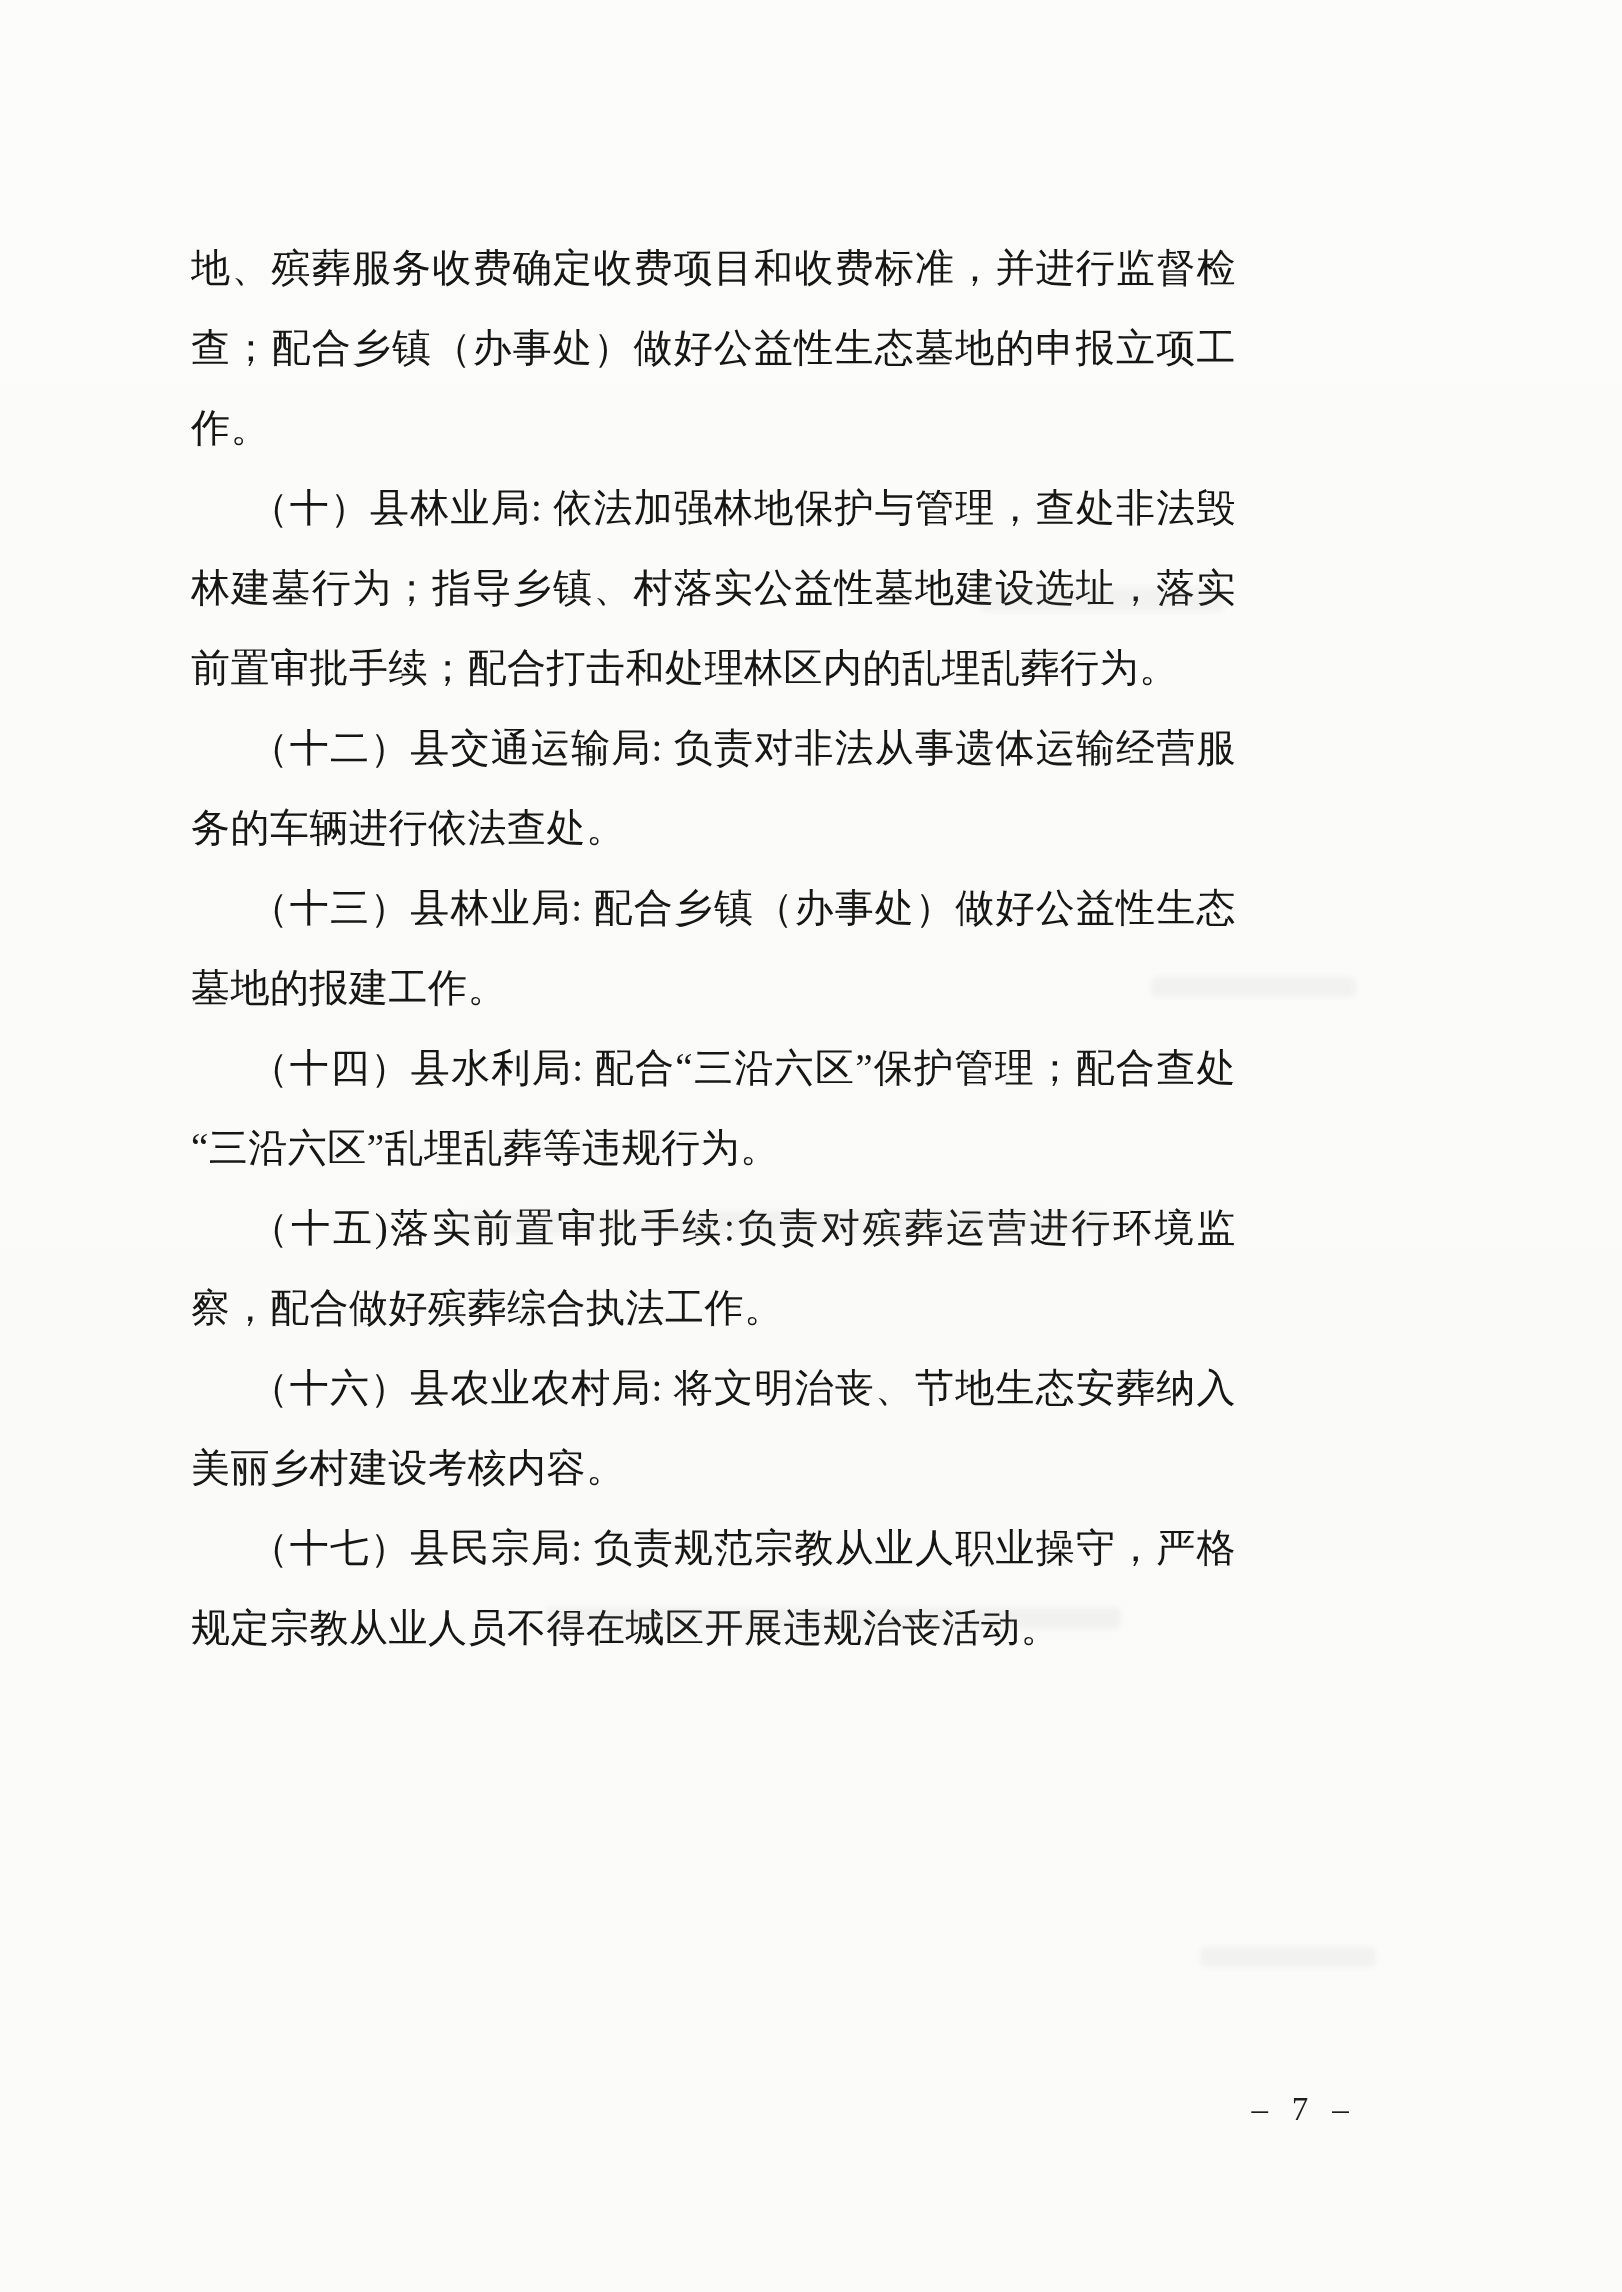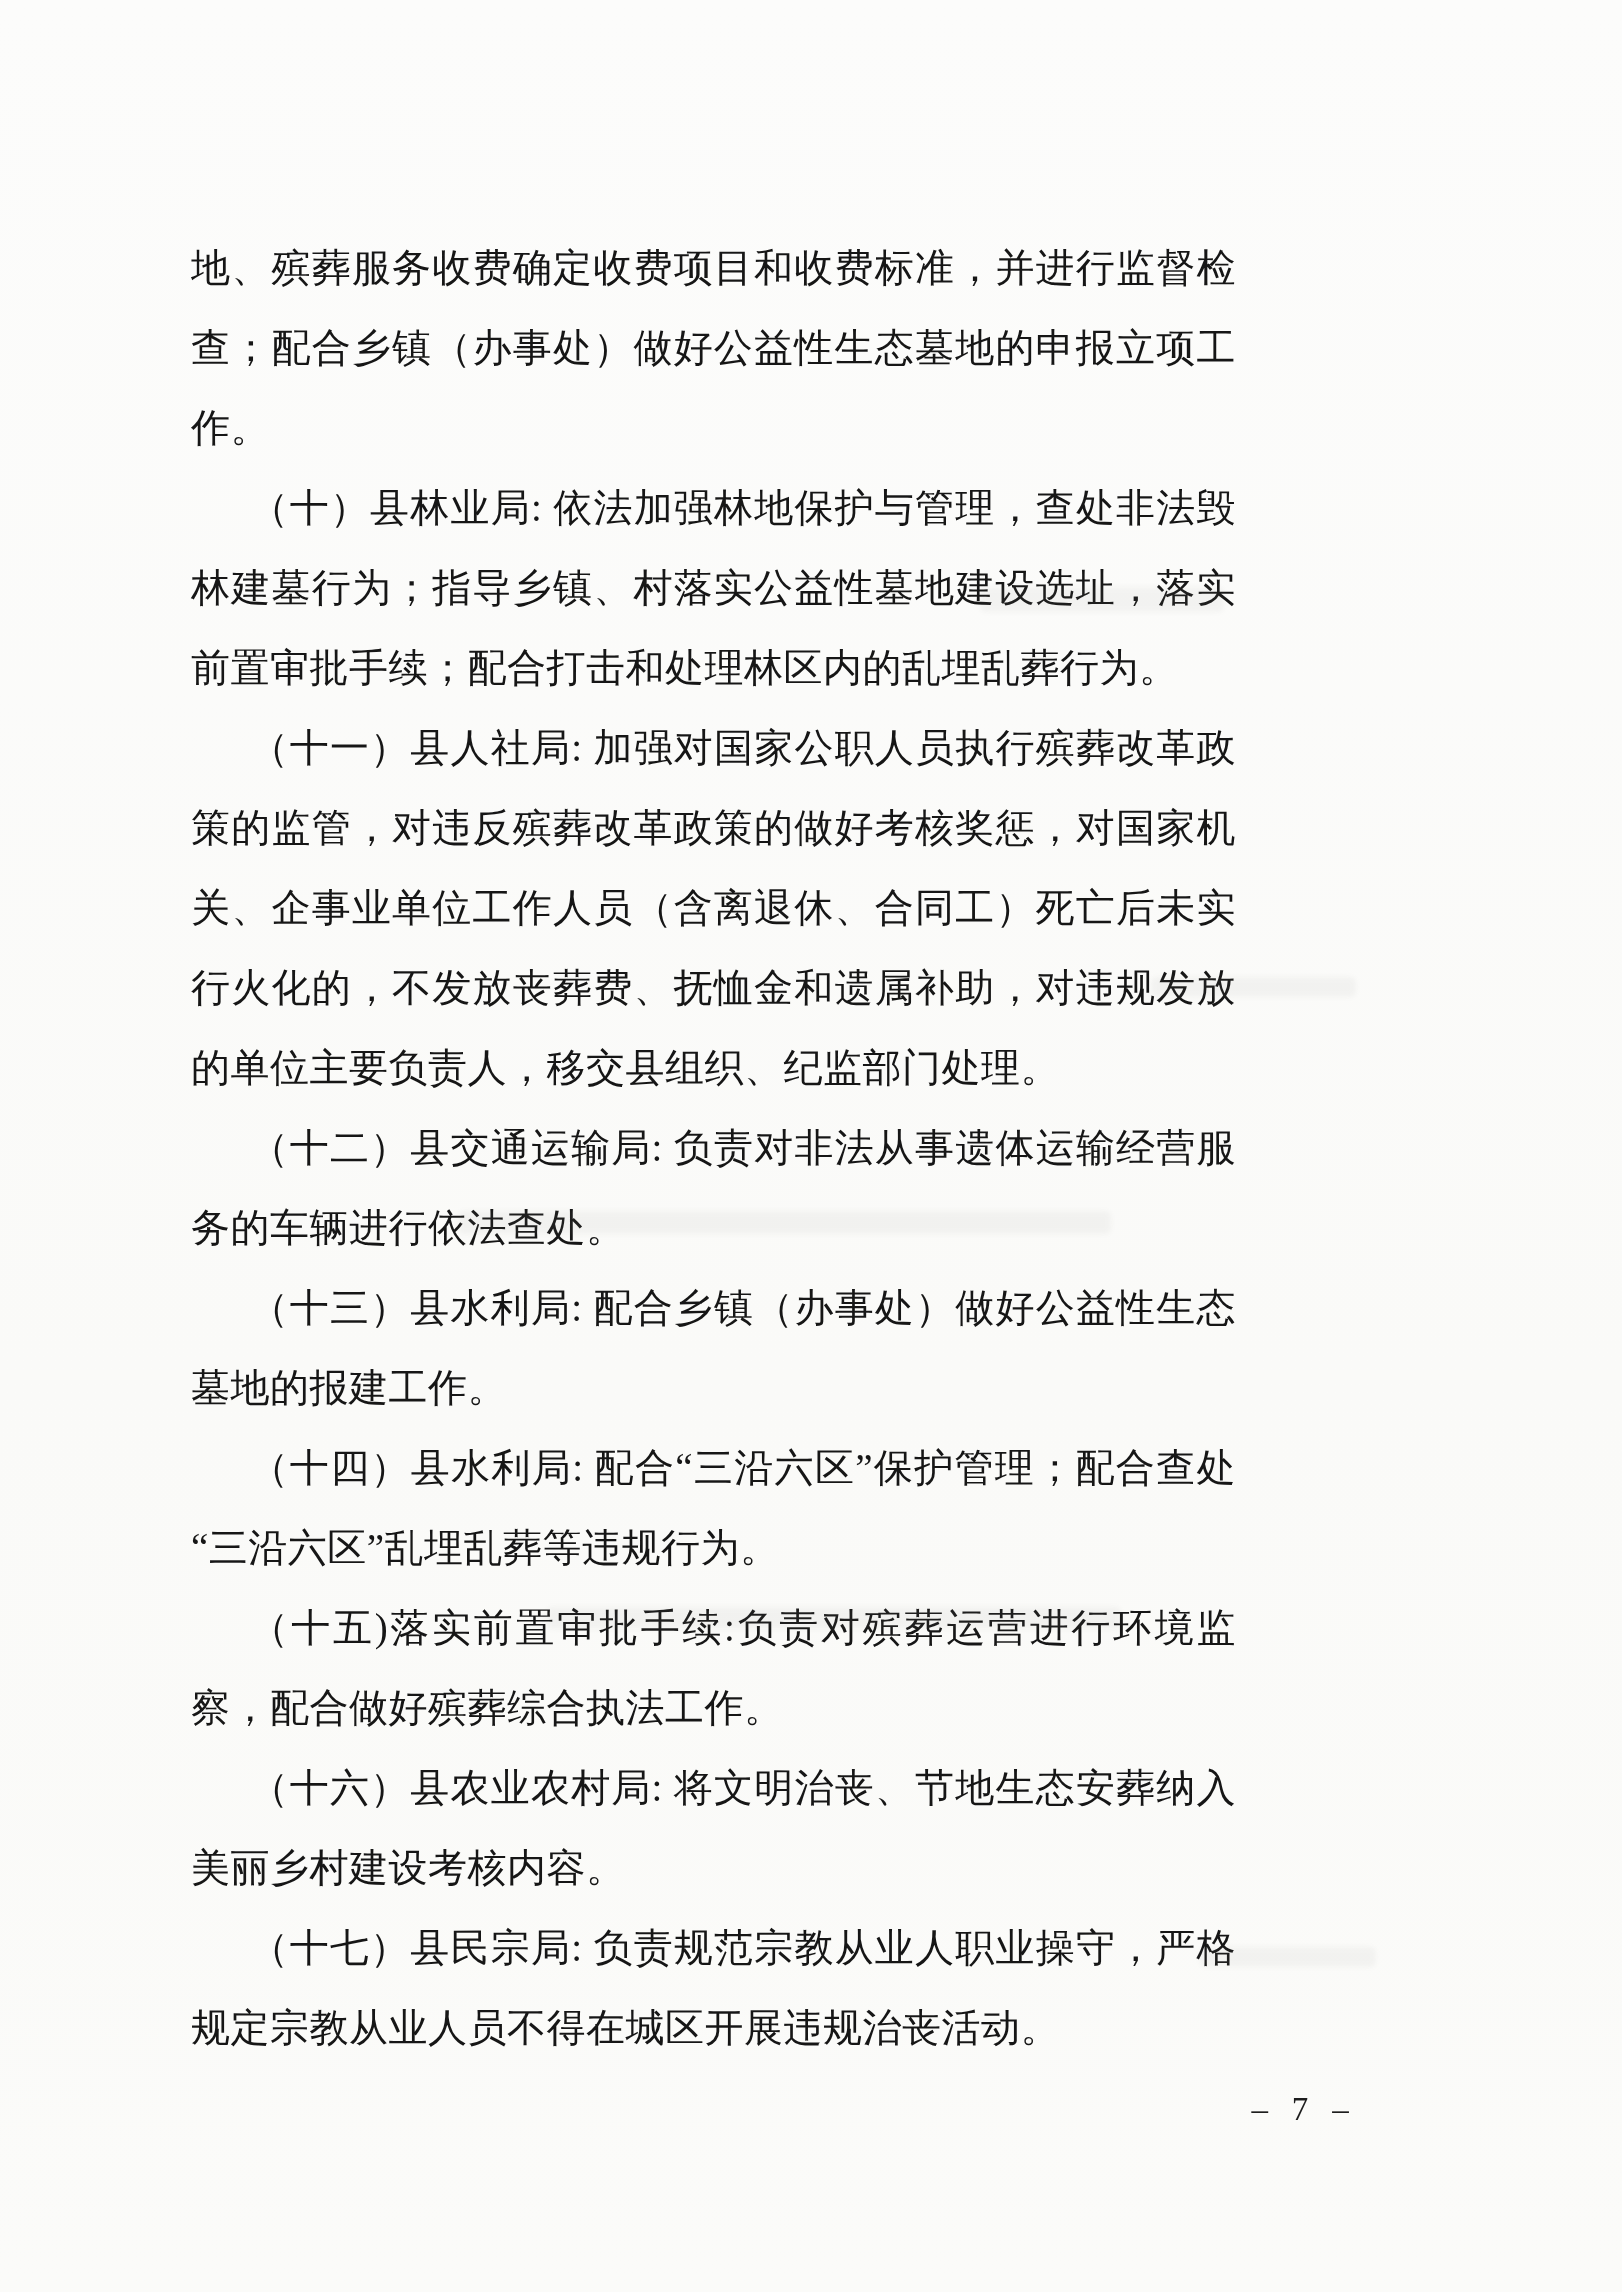--- a/index.html
+++ b/index.html
@@ -71,25 +71,24 @@
 <body>
 
 <div class="scan-page">
 
   <div class="content">
 
     <p class="first"><b class="lead"></b><span>地、殡葬服务收费确定收费项目和收费标准，并进行监督检查；配合乡镇（办事处）做好公益性生态墓地的申报立项工作。</span></p>
 
     <p><b class="lead">（十）县林业局:</b><span> 依法加强林地保护与管理，查处非法毁林建墓行为；指导乡镇、村落实公益性墓地建设选址，落实前置审批手续；配合打击和处理林区内的乱埋乱葬行为。</span></p>
 
-    <p><b class="lead">（十一）县人社局:</b><span> 加强对国家公职人员执行殡葬改革政策的监管，对违反殡葬改革政策的做好考核奖惩，对国家机关、企事业单位工作人员（含离退休、合同工）死亡后未实行火化的，不发放丧葬费、抚恤金和遗属补助，对违规发放的单位主要负责人，移交县组织、纪监部门处理。</span></p>
 
     <p><b class="lead">（十二）县交通运输局:</b><span> 负责对非法从事遗体运输经营服务的车辆进行依法查处。</span></p>
 
-    <p><b class="lead">（十三）县水利局:</b><span> 配合乡镇（办事处）做好公益性生态墓地的报建工作。</span></p>
+    <p><b class="lead">（十三）县林业局:</b><span> 配合乡镇（办事处）做好公益性生态墓地的报建工作。</span></p>
 
     <p><b class="lead">（十四）县水利局:</b><span> 配合“三沿六区”保护管理；配合查处“三沿六区”乱埋乱葬等违规行为。</span></p>
 
     <p><b class="lead">（十五)落实前置审批手续:</b><span>负责对殡葬运营进行环境监察，配合做好殡葬综合执法工作。</span></p>
 
     <p><b class="lead">（十六）县农业农村局:</b><span> 将文明治丧、节地生态安葬纳入美丽乡村建设考核内容。</span></p>
 
     <p><b class="lead">（十七）县民宗局:</b><span> 负责规范宗教从业人职业操守，严格规定宗教从业人员不得在城区开展违规治丧活动。</span></p>
 
 

